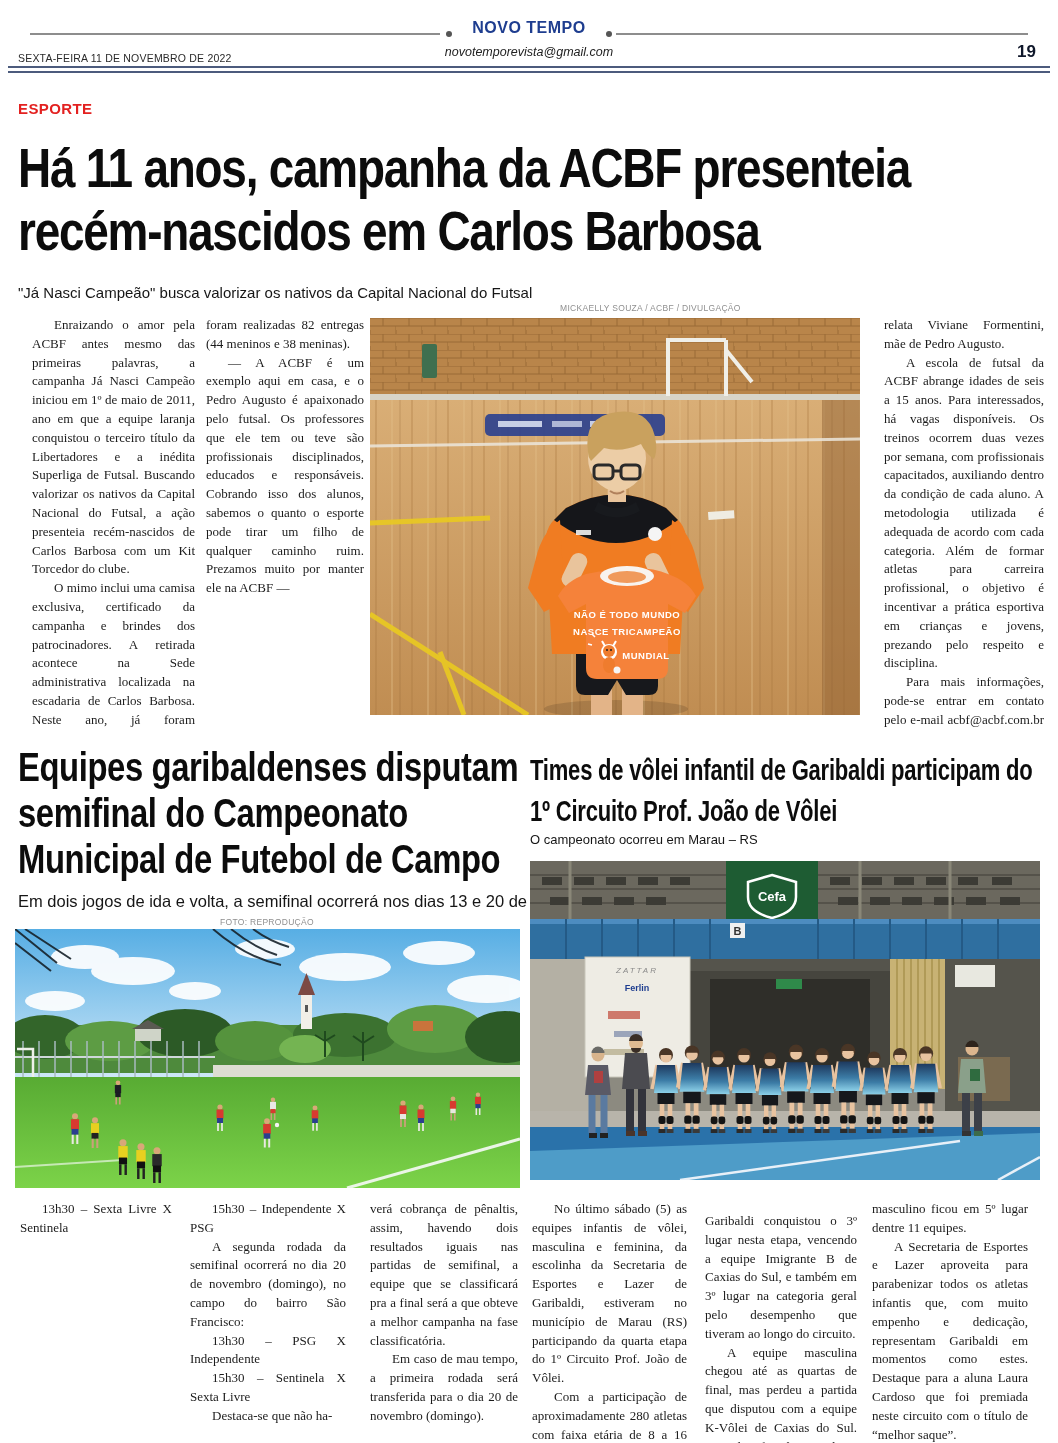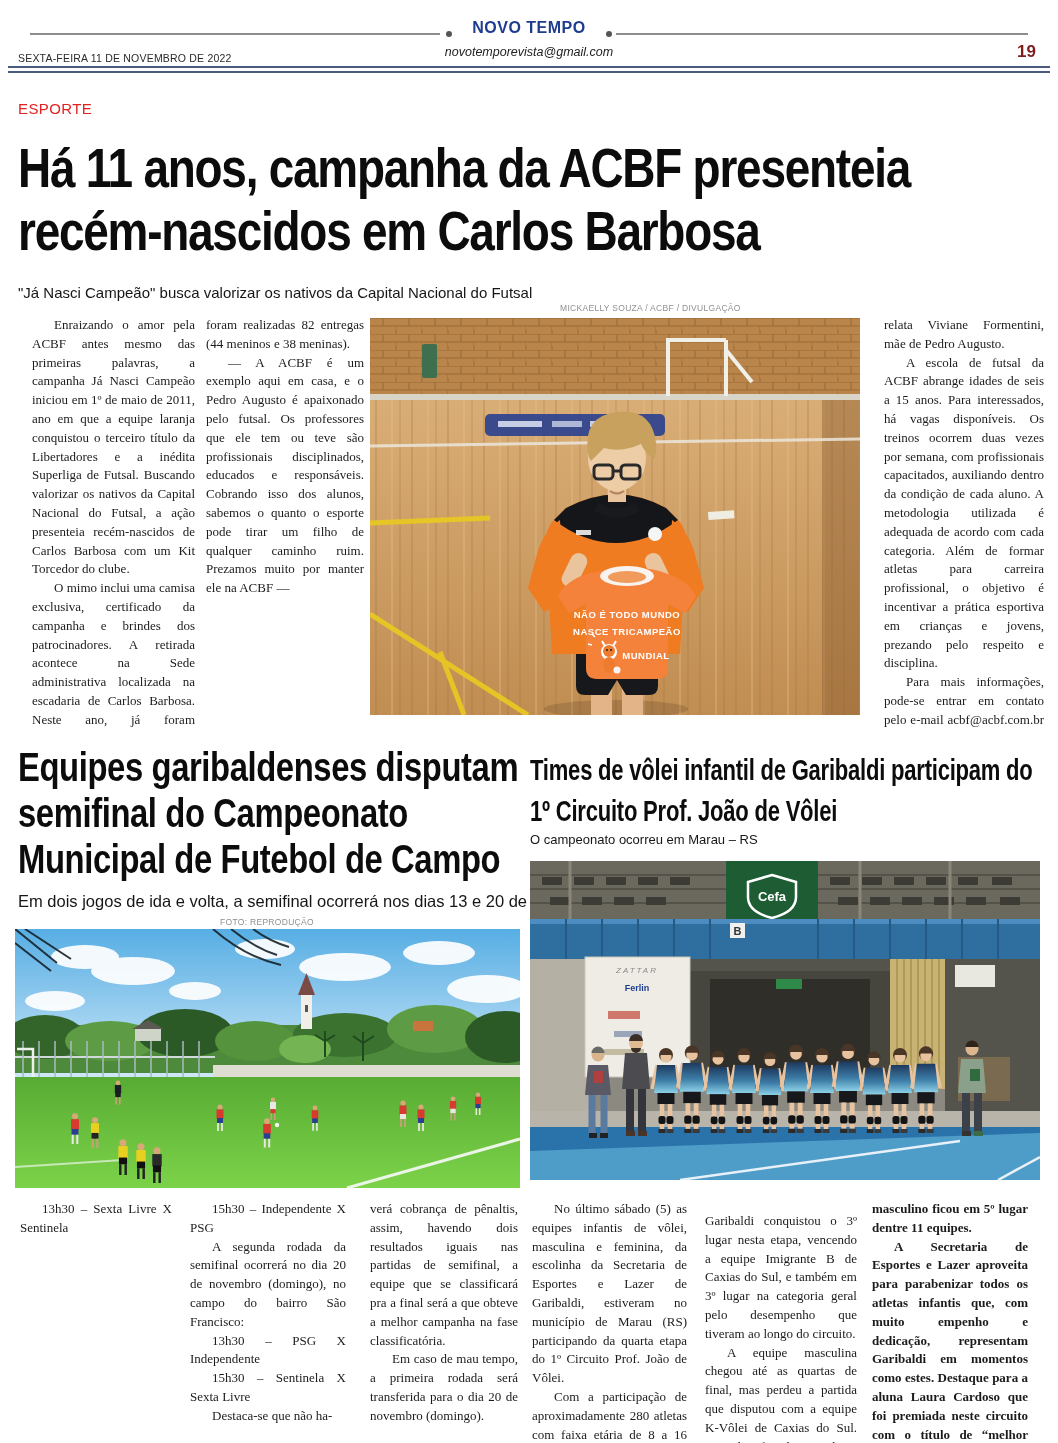--- a/index.html
+++ b/index.html
@@ -7,26 +7,26 @@
         font-family:"Liberation Sans",sans-serif;}
 
   
   .mast-line{position:absolute;height:2px;background:#8d8d8d;top:33px;}
   .mast-dot{position:absolute;width:6px;height:6px;border-radius:50%;background:#555;top:31px;}
   .mast-title{position:absolute;left:0;right:0;top:19px;text-align:center;
               font-size:16px;font-weight:bold;letter-spacing:.5px;color:#1e3d8f;}
   .mast-email{position:absolute;left:0;right:0;top:45px;text-align:center;
               font-style:italic;font-size:12.5px;color:#222;}
   .mast-date{position:absolute;left:18px;top:52px;font-size:10.5px;color:#2a2a2a;letter-spacing:.2px;}
-  .mast-page{position:absolute;right:22px;top:42px;font-size:17px;font-weight:bold;color:#7f1d1d;}
+  .mast-page{position:absolute;right:22px;top:42px;font-size:17px;font-weight:bold;color:#0f172a;}
   .header-rule{position:absolute;left:8px;right:8px;top:66px;height:3px;
                border-top:2px solid #4c5b7d;border-bottom:2px solid #4c5b7d;}
 
   
-  .section-label{position:absolute;left:18px;top:100px;font-size:15px;font-weight:normal;
+  .section-label{position:absolute;left:18px;top:100px;font-size:15px;font-weight:bold;
                  color:#e32120;letter-spacing:.4px;}
   .headline{position:absolute;font-weight:bold;color:#0c0c0c;transform-origin:0 0;}
   .h1{left:18px;top:136px;width:1235px;font-size:56px;line-height:63px;
       letter-spacing:-1.5px;transform:scaleX(.82);}
   .h2{left:18px;top:744px;width:650px;font-size:41px;line-height:46px;
       letter-spacing:-.5px;transform:scaleX(.80);}
   .h3{left:530px;top:750px;width:690px;font-size:29px;line-height:41px;
       letter-spacing:-.3px;transform:scaleX(.76);}
   .subhead{position:absolute;color:#161616;}
   .sub1{left:18px;top:284px;font-size:15px;}
@@ -480,18 +480,18 @@
   </svg>
 
   <div class="body-col bot-col" style="left:532px;width:155px;">
       <p>No último sábado (5) as equipes infantis de vôlei, masculina e feminina, da escolinha da Secretaria de Esportes e Lazer de Garibaldi, estiveram no município de Marau (RS) participando da quarta etapa do 1º Circuito Prof. João de Vôlei.</p>
       <p>Com a participação de aproximadamente 280 atletas com faixa etária de 8 a 16 anos, a equipe feminina de</p>
     </div>
   <div class="body-col bot-col no-first-indent" style="left:705px;width:152px;margin-top:12px;">
       <p>Garibaldi conquistou o 3º lugar nesta etapa, vencendo a equipe Imigrante B de Caxias do Sul, e também em 3º lugar na categoria geral pelo desempenho que tiveram ao longo do circuito.</p>
       <p>A equipe masculina chegou até as quartas de final, mas perdeu a partida que disputou com a equipe K-Vôlei de Caxias do Sul. Na classificação geral, o time</p>
     </div>
-  <div class="body-col bot-col no-first-indent" style="left:872px;width:156px;font-weight:bold;">
+  <div class="body-col bot-col no-first-indent" style="left:872px;width:156px;">
       <p>masculino ficou em 5º lugar dentre 11 equipes.</p>
       <p>A Secretaria de Esportes e Lazer aproveita para parabenizar todos os atletas infantis que, com muito empenho e dedicação, representam Garibaldi em momentos como estes. Destaque para a aluna Laura Cardoso que foi premiada neste circuito com o título de “melhor saque”.</p>
     </div>
 
 </div>
 
 </body></html>

